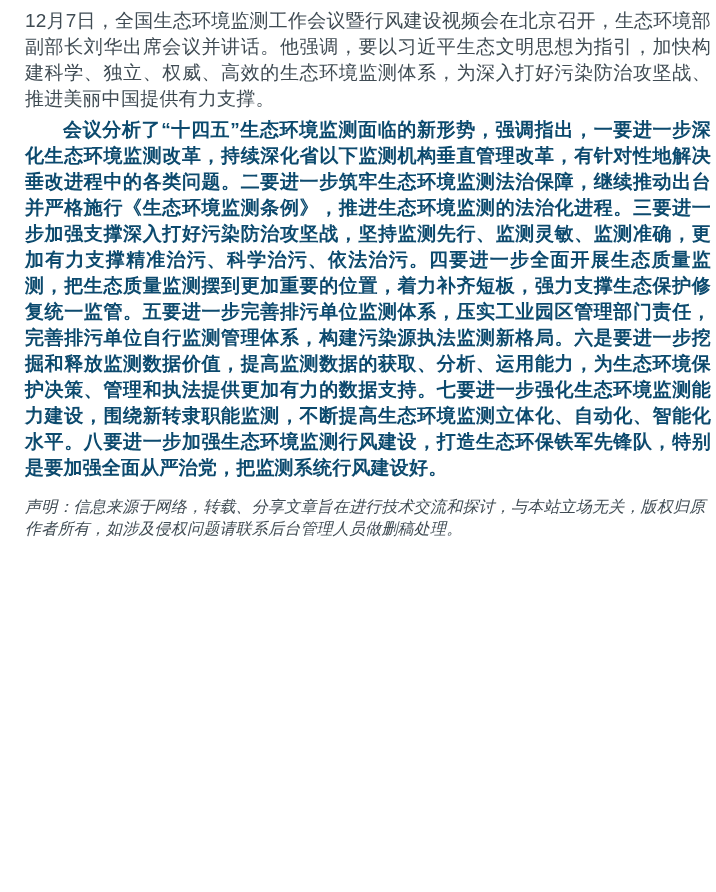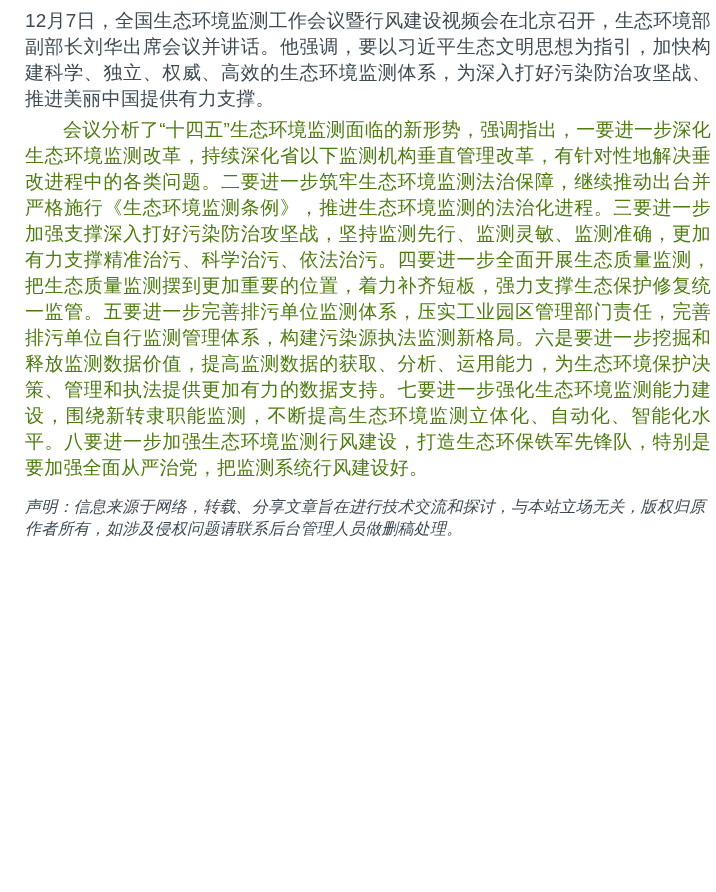--- a/index.html
+++ b/index.html
@@ -21,22 +21,22 @@
     text-align: justify;
     letter-spacing: 0.2px;
   }
   .article p {
     margin: 0 0 5px 12px;
   }
   .article p.indent {
     text-indent: 2em;
   }
   .article p.bold {
-    font-weight: 400;
-    color: #4d7c0f;
+    font-weight: 700;
+    color: #0c4a6e;
   }
   .article p.disclaimer {
     margin-top: 15px;
     font-style: italic;
     font-size: 16px;
     line-height: 22px;
     text-align: left;
   }
 </style>
 </head>

